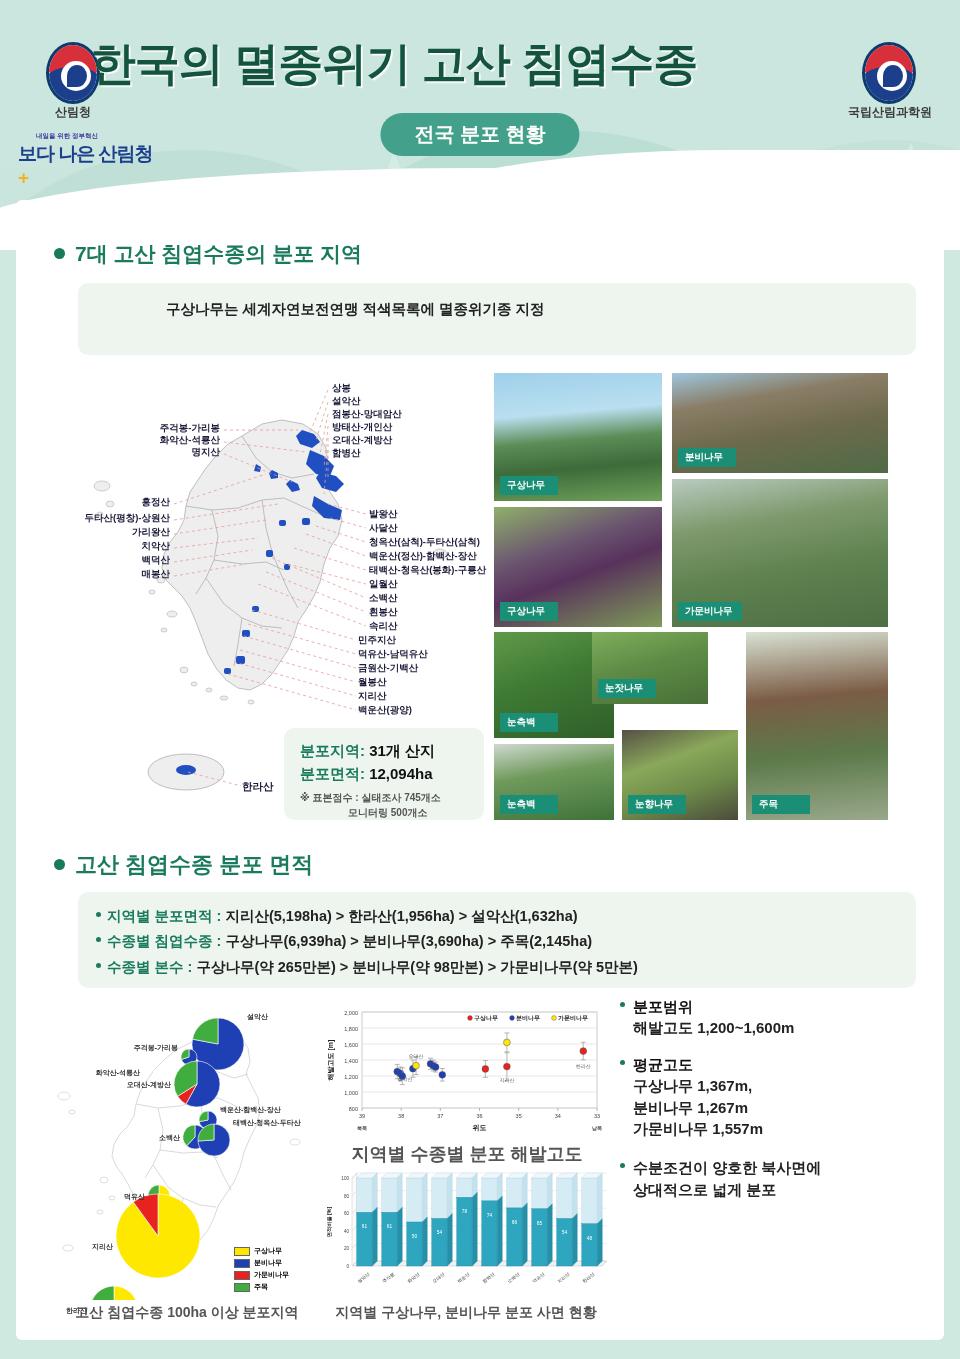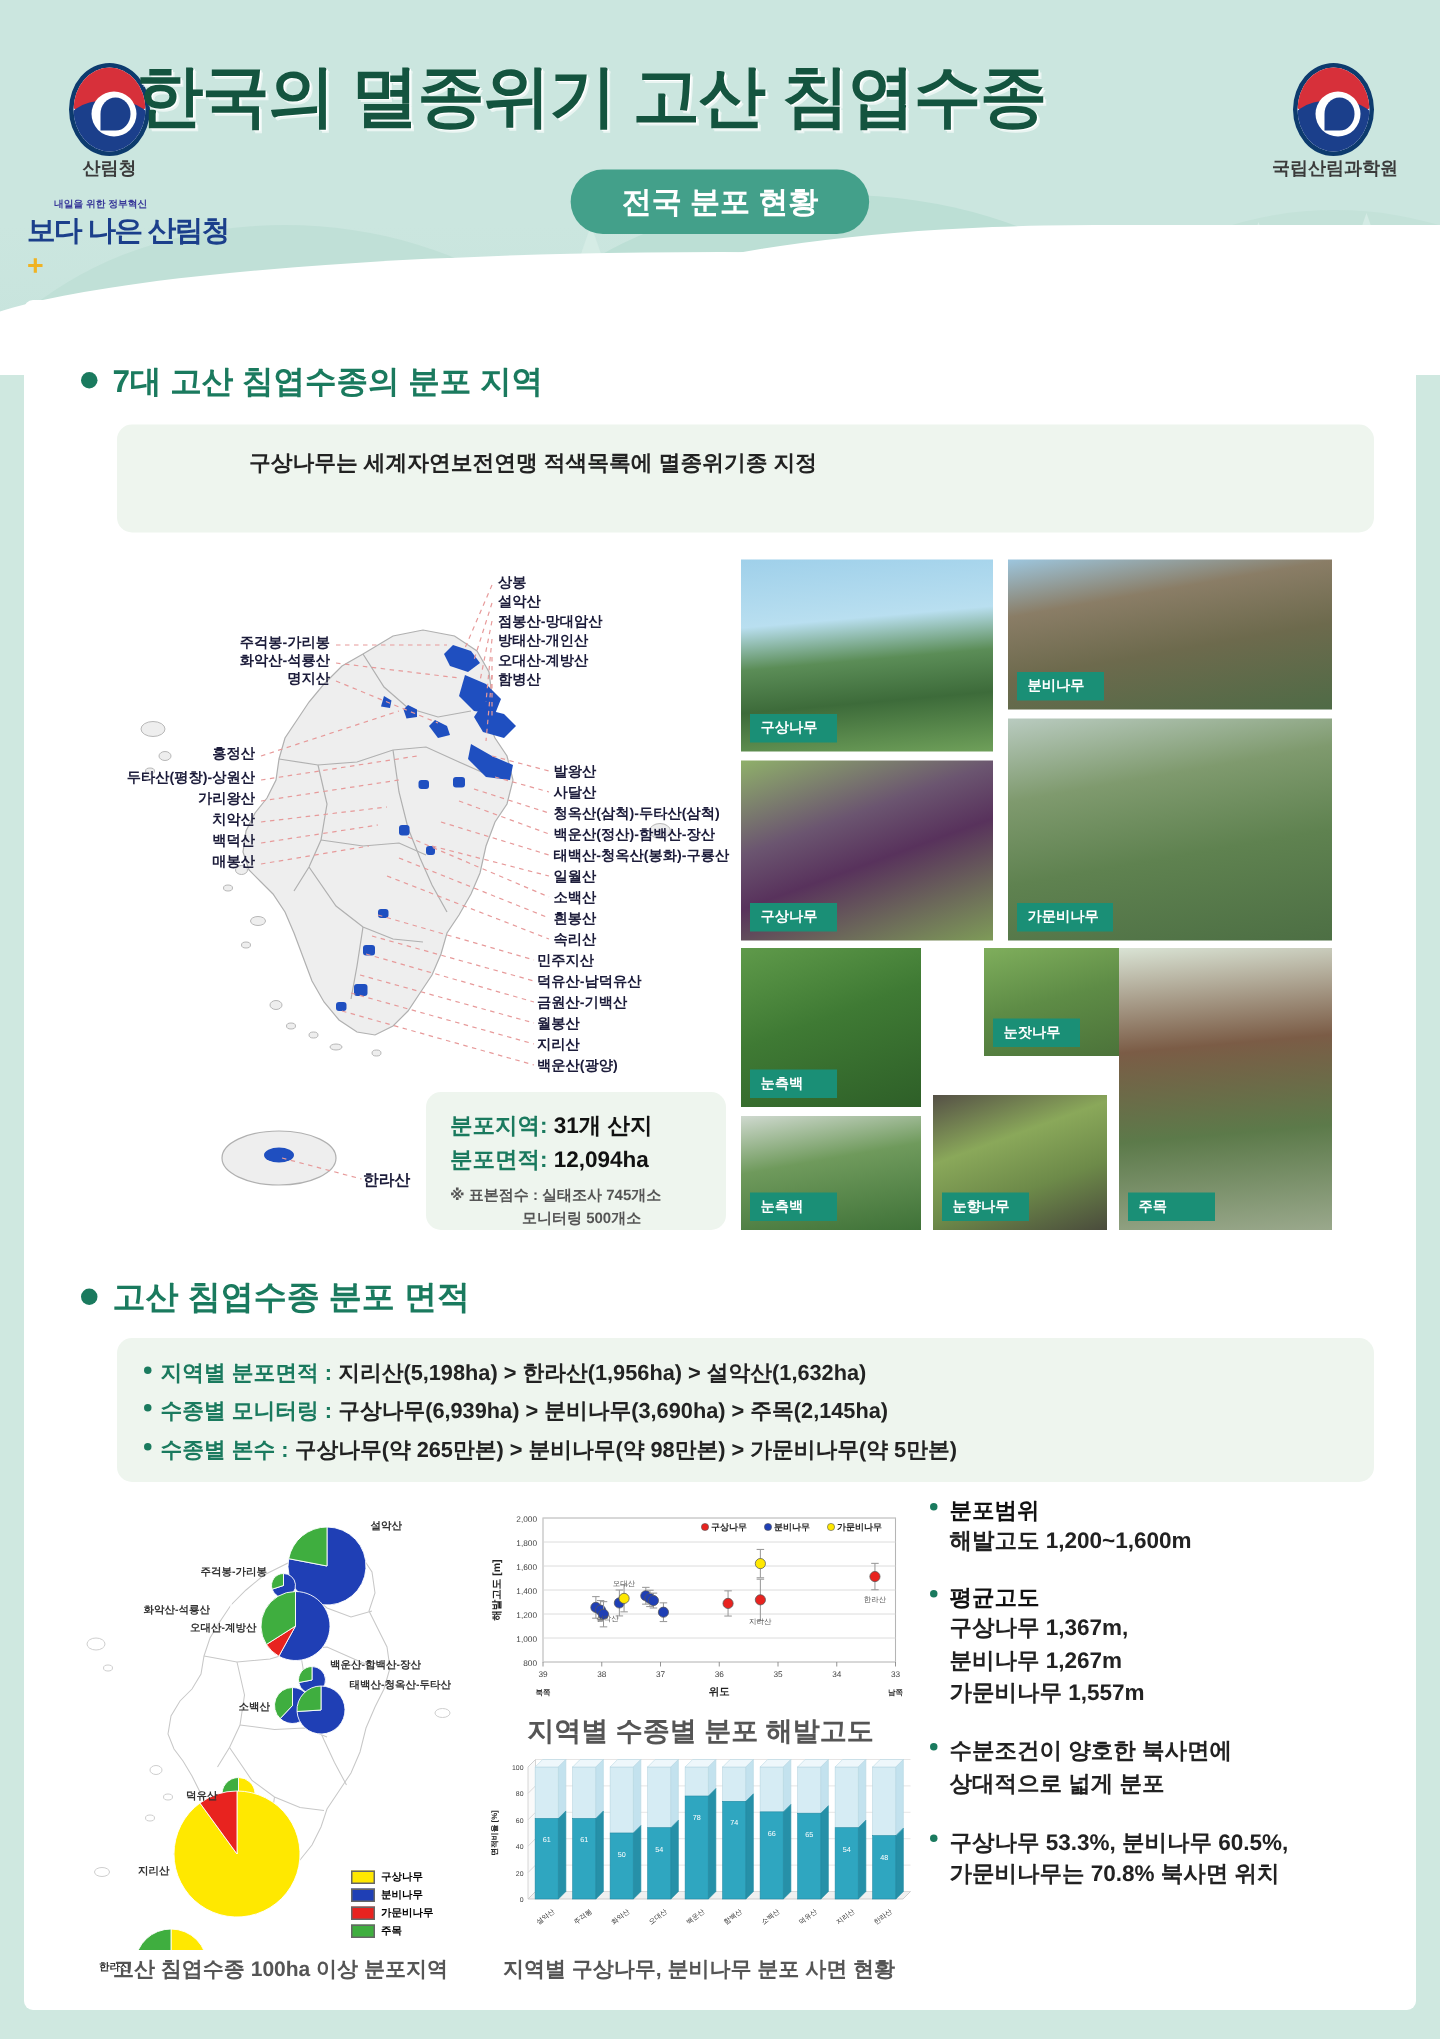--- a/index.html
+++ b/index.html
@@ -351,21 +351,21 @@
     </div>
     <div class="photo p-cone" style="left:478px;top:307px;width:168px;height:120px;">
       <div class="cap">구상나무</div>
     </div>
     <div class="photo p-gamun" style="left:656px;top:279px;width:216px;height:148px;">
       <div class="cap">가문비나무</div>
     </div>
     <div class="photo p-nuncheuk1" style="left:478px;top:432px;width:120px;height:106px;">
       <div class="cap">눈측백</div>
     </div>
-    <div class="photo p-nunjat" style="left:640px;top:432px;width:116px;height:72px;">
+    <div class="photo p-nunjat" style="left:576px;top:432px;width:116px;height:72px;">
       <div class="cap">눈잣나무</div>
     </div>
     <div class="photo p-jumok" style="left:730px;top:432px;width:142px;height:188px;">
       <div class="cap">주목</div>
     </div>
     <div class="photo p-nuncheuk2" style="left:478px;top:544px;width:120px;height:76px;">
       <div class="cap">눈측백</div>
     </div>
     <div class="photo p-nunhyang" style="left:606px;top:530px;width:116px;height:90px;">
       <div class="cap">눈향나무</div>
@@ -374,21 +374,21 @@
     <div class="sec-head" style="left:38px;top:650px;font-size:22px;">
       <span class="dot"></span><span>고산 침엽수종 분포 면적</span>
     </div>
 
     <div class="note-box" style="left:62px;top:692px;width:838px;height:96px;padding-top:12px;">
       <div class="note-line">
         <span class="b"></span><span class="lbl">지역별 분포면적 :</span>
         <span>지리산(5,198ha) &gt; 한라산(1,956ha) &gt; 설악산(1,632ha)</span>
       </div>
       <div class="note-line">
-        <span class="b"></span><span class="lbl">수종별 모니터링 :</span>
+        <span class="b"></span><span class="lbl">수종별 침엽수종 :</span>
         <span>구상나무(6,939ha) &gt; 분비나무(3,690ha) &gt; 주목(2,145ha)</span>
       </div>
       <div class="note-line">
         <span class="b"></span><span class="lbl">수종별 본수 :</span>
         <span>구상나무(약 265만본) &gt; 분비나무(약 98만본) &gt; 가문비나무(약 5만본)</span>
       </div>
     </div>
 
     <div style="position:absolute;left:26px;top:800px;width:290px;height:300px;">
       <svg id="pieSvg" width="290" height="300" viewBox="0 0 290 300">
@@ -681,20 +681,16 @@
       <div class="rc-item">
         <div class="rc-title"><span class="rc-b"></span><span>평균고도</span></div>
         <div class="rc-text">구상나무 1,367m,</div>
         <div class="rc-text">분비나무 1,267m</div>
         <div class="rc-text">가문비나무 1,557m</div>
       </div>
       <div class="rc-item">
         <div class="rc-text" style="padding-left:0;"><span class="rc-b"></span><span>수분조건이 양호한 북사면에</span></div>
         <div class="rc-text">상대적으로 넓게 분포</div>
       </div>
-      <div class="rc-item">
-        <div class="rc-text" style="padding-left:0;"><span class="rc-b"></span><span>구상나무 53.3%, 분비나무 60.5%,</span></div>
-        <div class="rc-text">가문비나무는 70.8% 북사면 위치</div>
-      </div>
     </div>
 
   </div>
 </div>
 
 </body></html>

